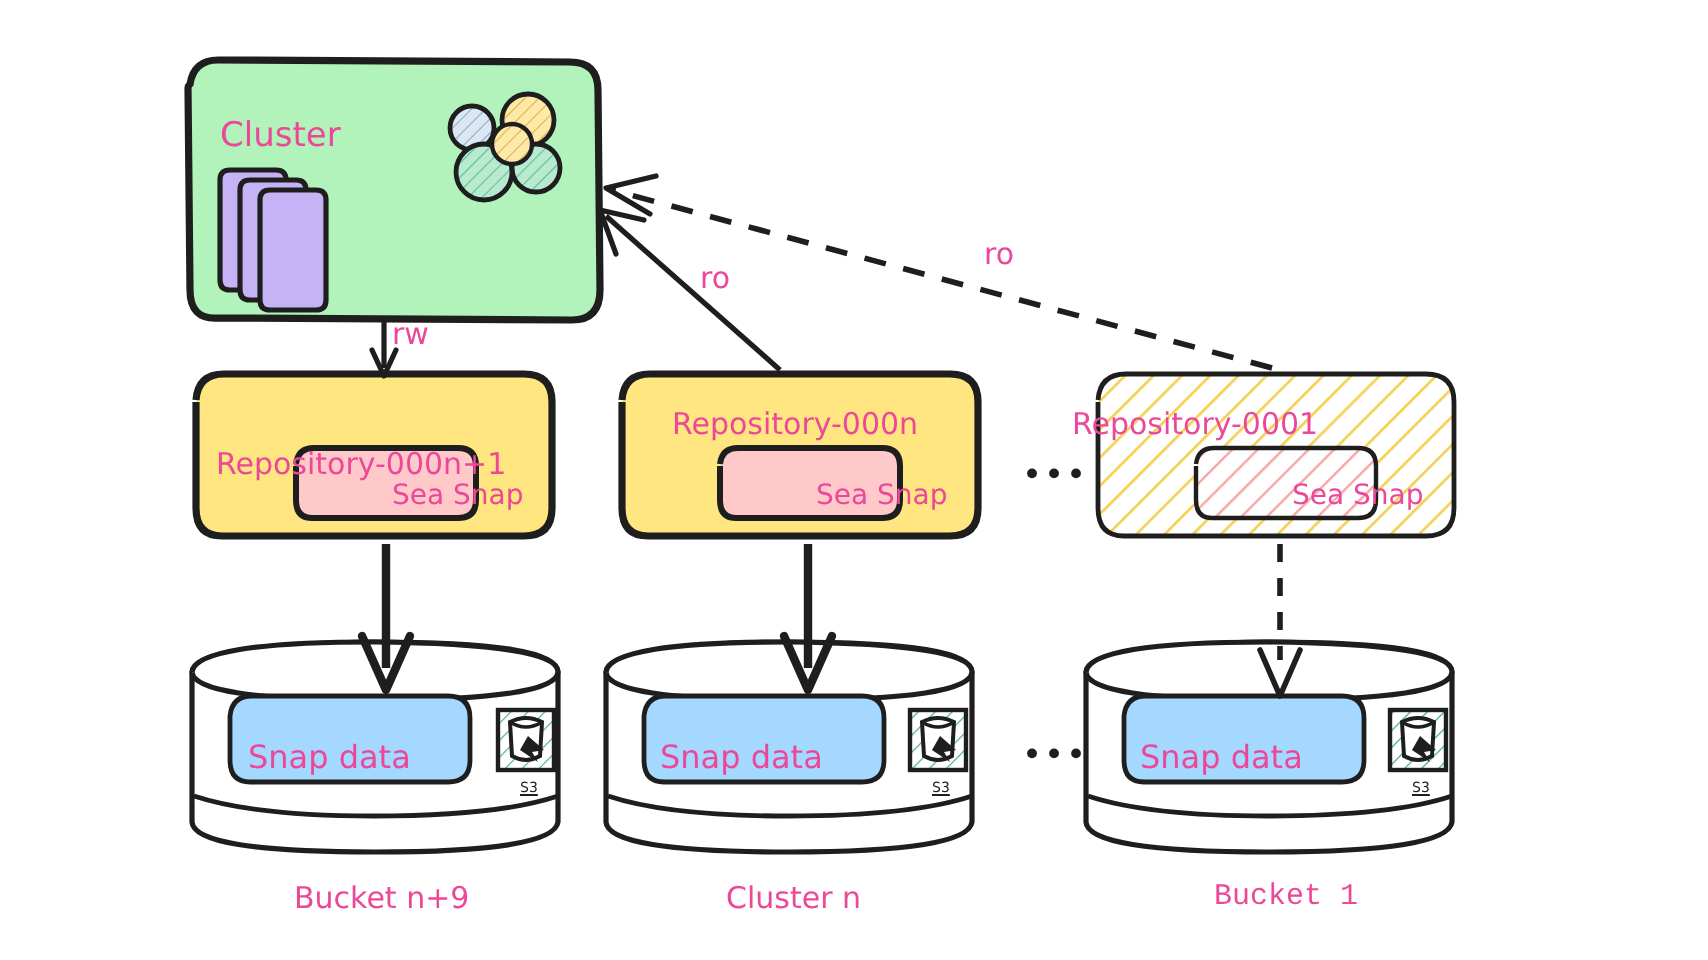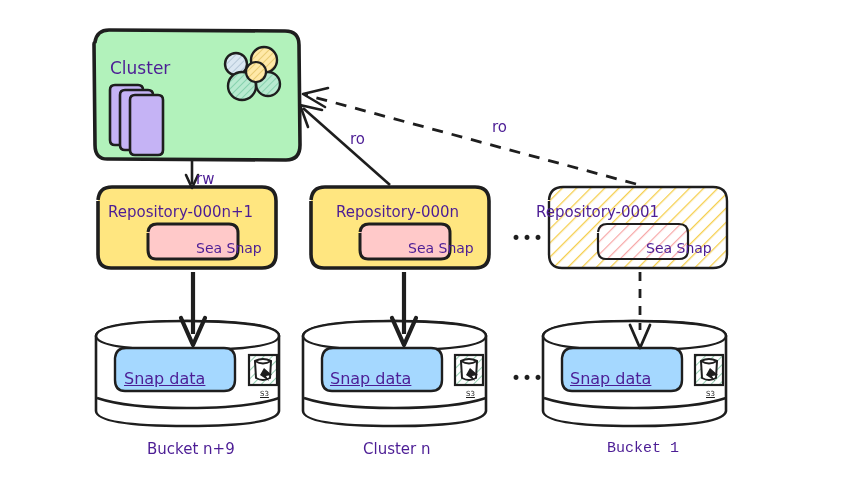--- a/index.html
+++ b/index.html
@@ -16,51 +16,50 @@
   }
   #canvas {
     position: absolute;
     inset: 0;
     width: 854px;
     height: 480px;
   }
   .lbl {
     position: absolute;
     font-family: "DejaVu Sans", sans-serif;
-    color: #4c1d95;
+    color: #ec4899;
     white-space: nowrap;
     pointer-events: none;
   }
   
   .cluster-title {
     left: 110px; top: 58px;
     font-size: 17px;
   }
   
   .repo-title {
     font-size: 15px;
     top: 203px;
   }
-  .repo-title.r0 { left: 108px; }
+  .repo-title.r0 { left: 108px; margin-top: 20px; }
   .repo-title.r1 { left: 336px; }
   .repo-title.r2 { left: 536px; }
   
   .seasnap {
     font-size: 14px;
     top: 240px;
     margin-left: 40px;
   }
   .seasnap.r0 { left: 156px; }
   .seasnap.r1 { left: 368px; }
   .seasnap.r2 { left: 606px; }
   
   .snapdata {
     font-size: 16px;
     top: 369px;
-    text-decoration: underline;
   }
   .snapdata.b0 { left: 124px; }
   .snapdata.b1 { left: 330px; }
   .snapdata.b2 { left: 570px; }
   
   .s3cap {
     font-size: 7px;
     color: #1e1e1e;
     letter-spacing: 0px;
     text-decoration: underline;
@@ -70,21 +69,21 @@
   .s3cap.b2 { left: 706px; top: 390px; }
   
   .bucket-cap {
     font-size: 15px;
     top: 440px;
   }
   .bucket-cap.b0 { left: 147px; }
   .bucket-cap.b1 { left: 363px; }
   .bucket-cap.b2 { left: 607px; font-family: Liberation Mono, monospace; }
   
-  .edge-rw { left: 196px; top: 170px; font-size: 15px; }
+  .edge-rw { left: 196px; top: 158px; font-size: 15px; }
   .edge-ro-1 { left: 350px; top: 130px; font-size: 15px; }
   .edge-ro-2 { left: 492px; top: 118px; font-size: 15px; }
   
   .ellip {
     font-size: 17px;
     letter-spacing: 1px;
     color: #1e1e1e;
   }
   .ellip.repos { left: 511px; top: 228px; }
   .ellip.buckets { left: 511px; top: 368px; }

